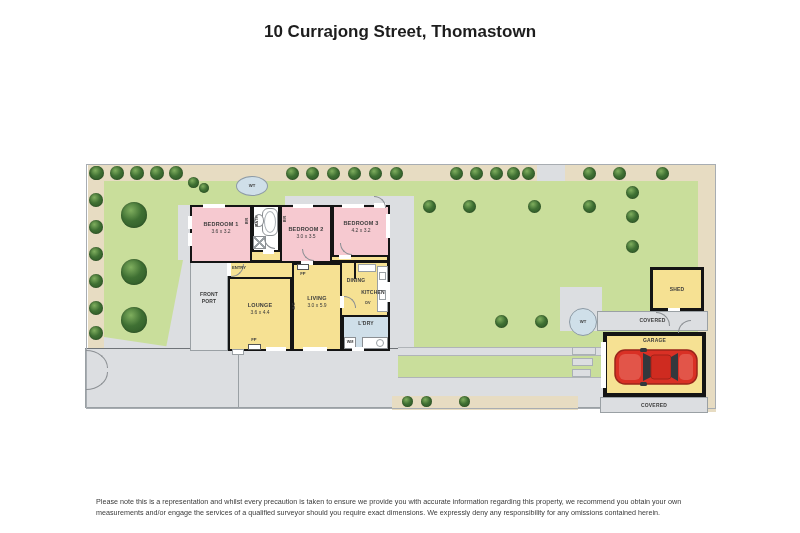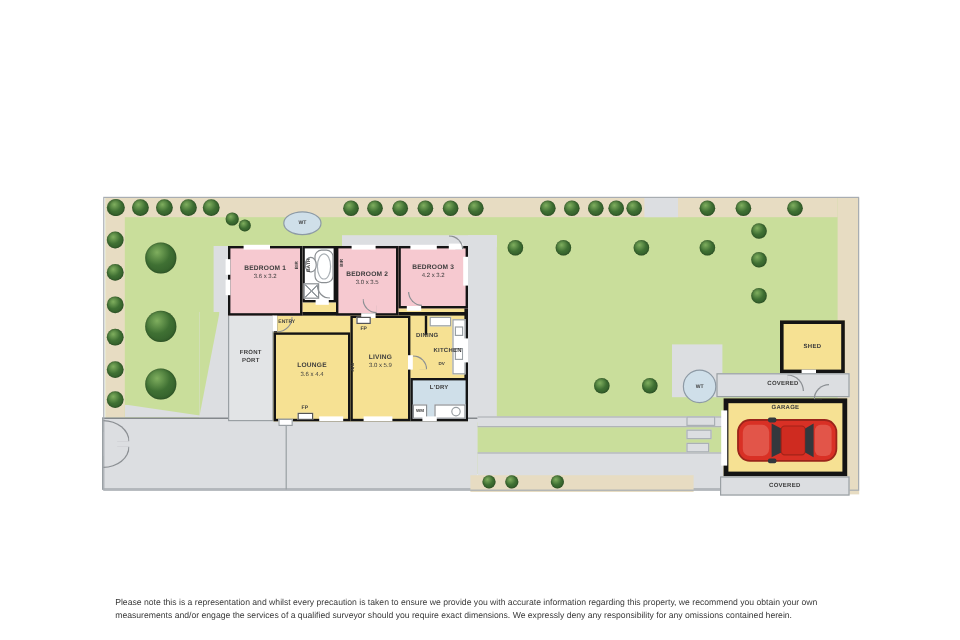--- a/index.html
+++ b/index.html
@@ -26,20 +26,21 @@
   .title{position:absolute;left:0;top:22px;width:800px;text-align:center;
          font-size:17px;font-weight:700;color:#1d1d1d}
   .disclaimer{position:absolute;left:96px;top:496px;width:614px;
               font-size:7.2px;line-height:1.55;color:#3a3a3a;text-align:left}
 </style>
 </head>
 <body>
 
 <div class="stage">
 
+  <div class="title">10 Currajong Street, Thomastown</div>
 
   <div class="abs" style="left:0;top:0;width:800px;height:533px">
 
     <div class="abs lw" style="left:88px;top:165px;width:612px;height:230px"></div>
     <div class="abs tn" style="left:88px;top:165px;width:610px;height:16px"></div>
     <div class="abs tn" style="left:88px;top:165px;width:16px;height:183px"></div>
     <div class="abs tn" style="left:698px;top:165px;width:18px;height:247px"></div>
     <div class="abs g" style="left:537px;top:165px;width:28px;height:16px"></div>
 
     <div class="abs g" style="left:285px;top:196px;width:129px;height:10px"></div>

